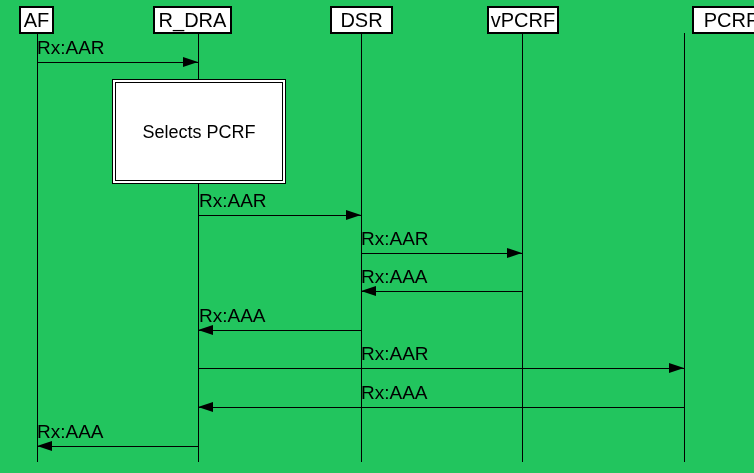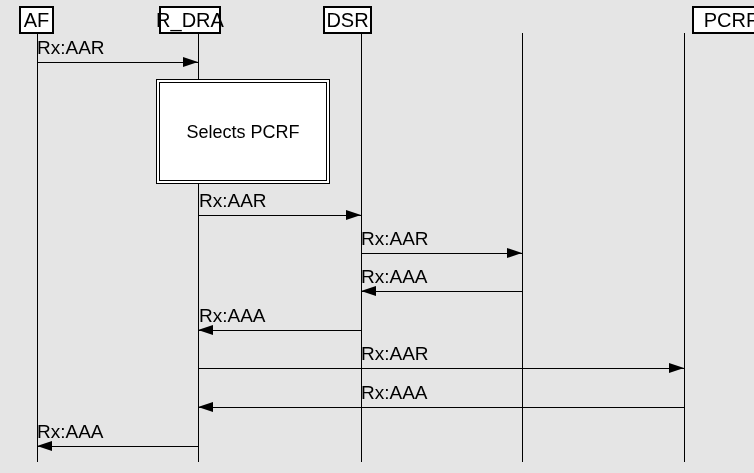--- a/index.html
+++ b/index.html
@@ -1,20 +1,20 @@
 <!DOCTYPE html>
 <html><head>
 <meta charset="utf-8">
 <style>
   html, body { margin: 0; padding: 0; background: #ffffff; }
   #canvas {
     position: relative;
     width: 754px;
     height: 473px;
-    background: #e5e5e5;
+    background: #22c55e;
     font-family: "Liberation Sans", sans-serif;
     color: #000000;
     overflow: hidden;
   }
   * { box-sizing: border-box; }
 
   .lifeline {
     position: absolute;
     top: 33px;
     height: 429px;
@@ -65,21 +65,20 @@
   .note-outer {
     position: absolute;
     left: 112px;
     top: 79px;
     width: 174px;
     height: 105px;
     border: 1px solid #000000;
     background: #ffffff;
     padding: 2px;
     z-index: 4;
-    margin-left: 44px;
   }
   .note-inner {
     width: 100%;
     height: 100%;
     border: 1px solid #000000;
     display: flex;
     flex-direction: column;
     align-items: center;
     justify-content: center;
     text-align: center;
@@ -94,25 +93,28 @@
 
   <div class="lifeline" style="left:37px"></div>
   <div class="lifeline" style="left:198px"></div>
   <div class="lifeline" style="left:361px"></div>
   <div class="lifeline" style="left:522px"></div>
   <div class="lifeline" style="left:684px"></div>
 
   <div class="participant" style="left:19px;  width:35px">
     <span>AF</span>
   </div>
-  <div class="participant" style="left:159px; width:62px">
+  <div class="participant" style="left:153px; width:79px">
     <span>R_DRA</span>
   </div>
-  <div class="participant" style="left:323px; width:49px">
+  <div class="participant" style="left:330px; width:63px">
     <span>DSR</span>
+  </div>
+  <div class="participant" style="left:487px; width:72px">
+    <span>vPCRF</span>
   </div>
   <div class="participant" style="left:692px; width:78px">
     <span>PCRF</span>
   </div>
 
   <div class="note-outer">
     <div class="note-inner">
       <div>Selects PCRF</div>
     </div>
   </div>

